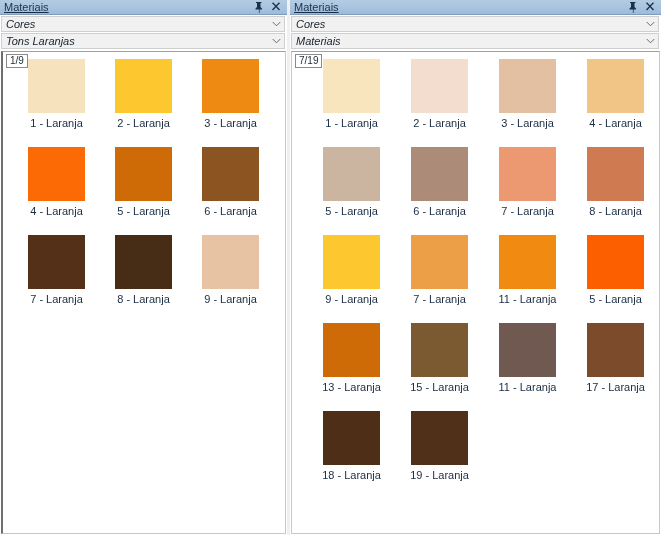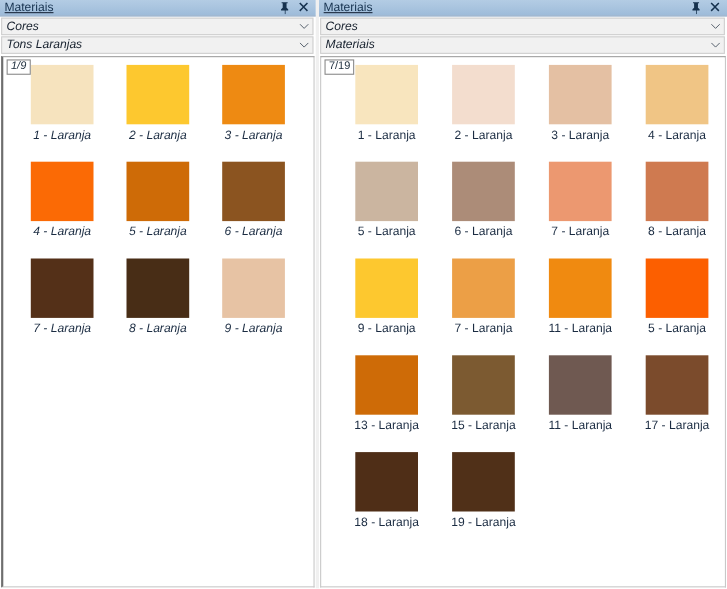--- a/index.html
+++ b/index.html
@@ -105,21 +105,21 @@
   .canvas {
     flex: 1;
     position: relative;
     margin: 2px 1px 1px 1px;
     border: 1px solid #c8c8c8;
     border-top: 1px solid #a0a0a0;
     background: #ffffff;
     overflow: hidden;
     box-sizing: border-box;
   }
-  .canvas-left { border-left: 2px solid #6e6e6e; font-style: italic; }
+  .canvas-left { border-left: 2px solid #6e6e6e; }
 
   .page-badge {
     position: absolute;
     left: 3px;
     top: 2px;
     background: #ffffff;
     border: 1px solid #8a8a8a;
     font-size: 10px;
     line-height: 11px;
     padding: 0 3px 1px 3px;

